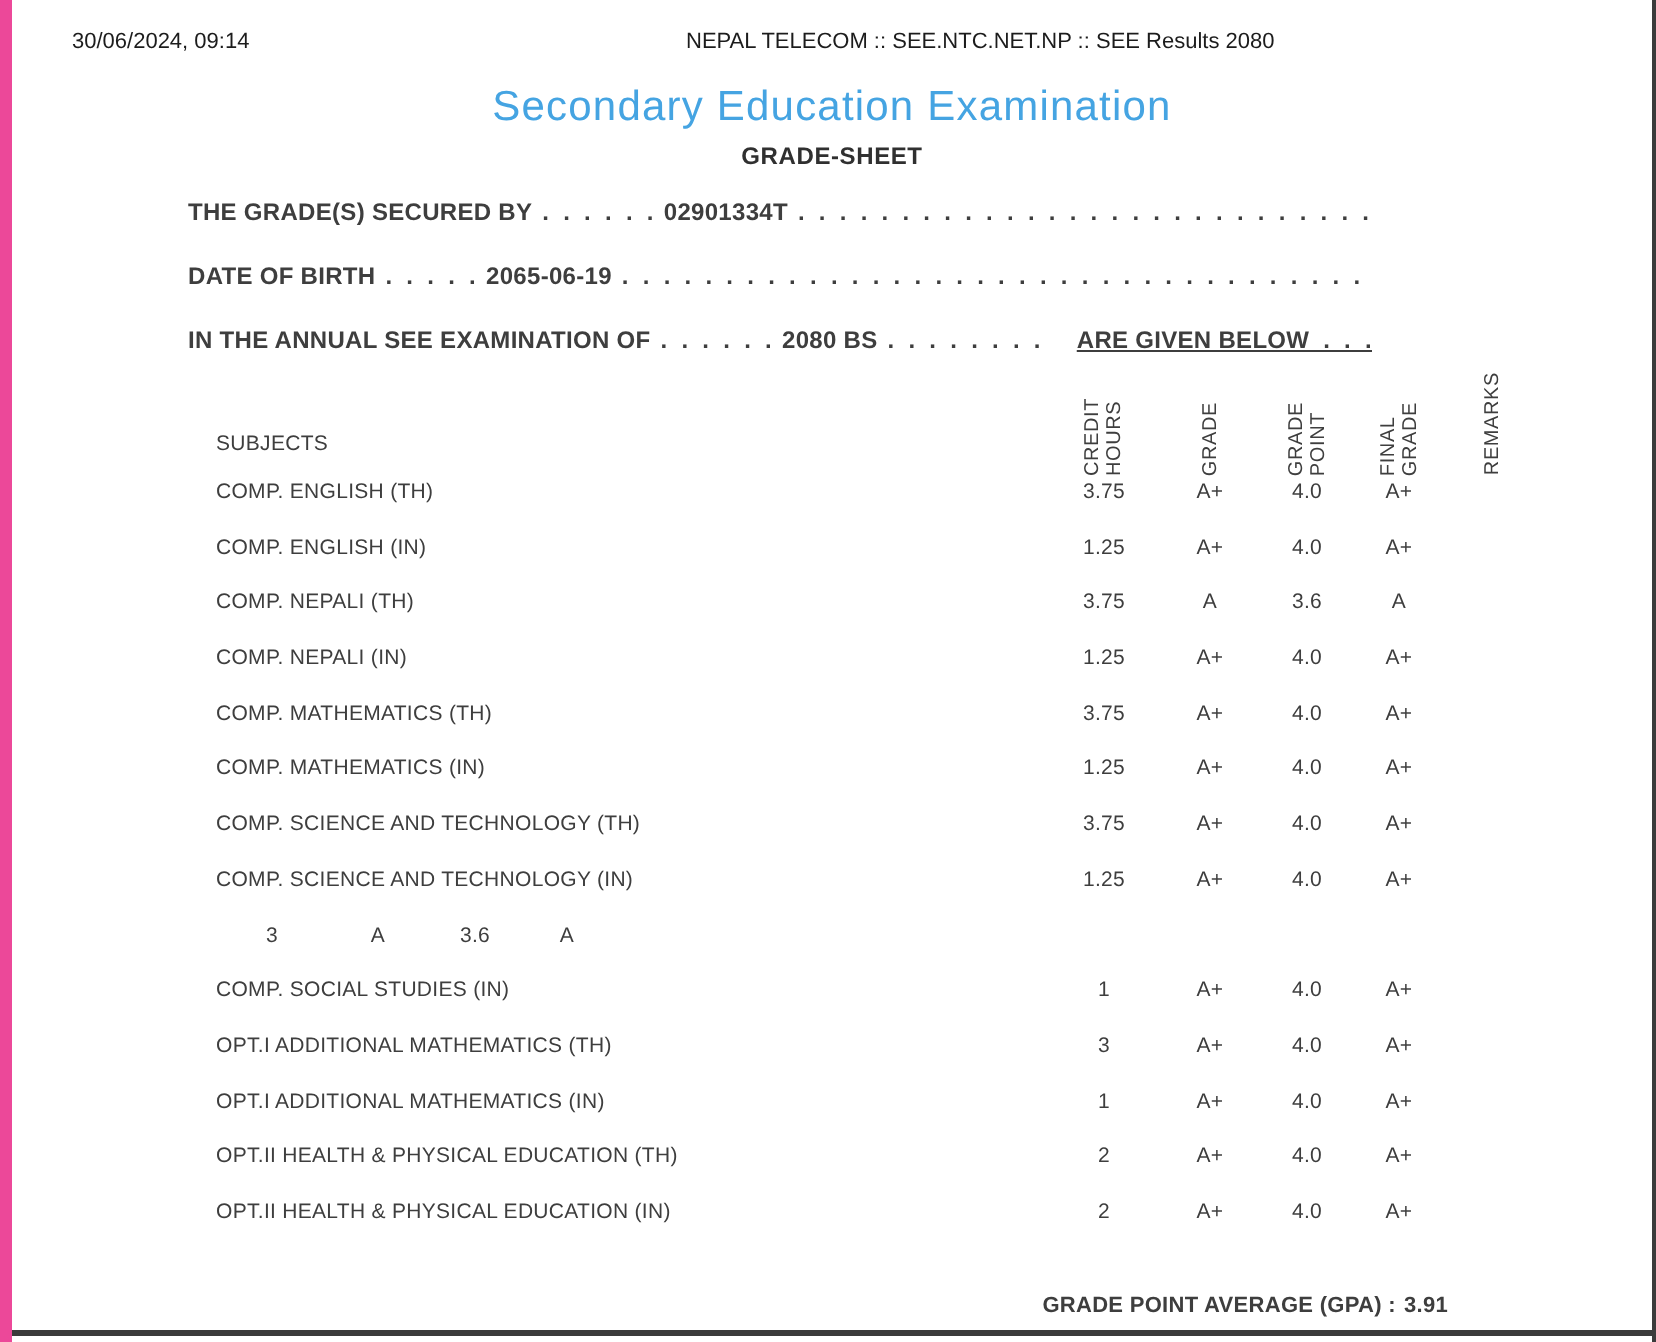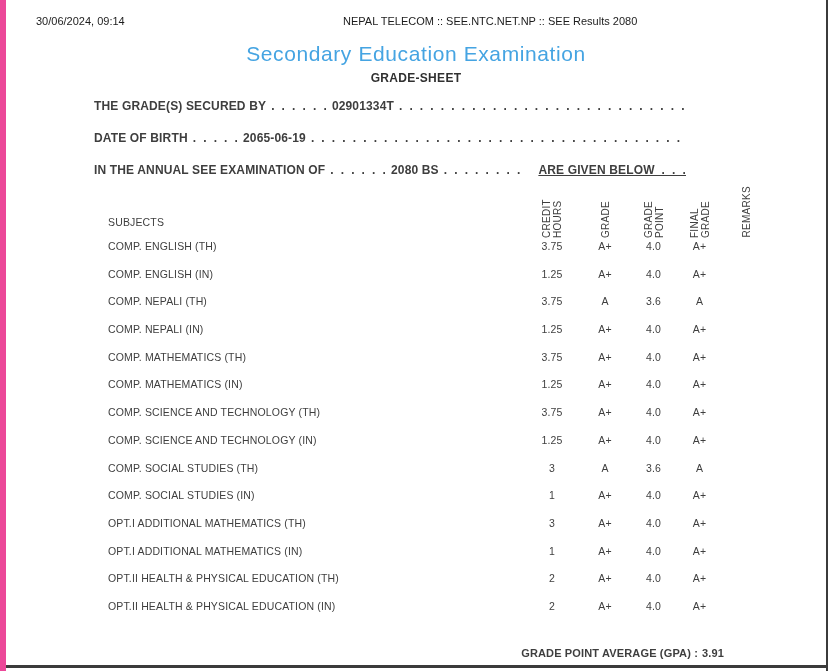--- a/index.html
+++ b/index.html
@@ -177,21 +177,20 @@
     <div class="trow">
       <span class="c-subject">COMP. SCIENCE AND TECHNOLOGY (IN)</span>
       <span class="c1 cellc">1.25</span>
       <span class="c2 cellc">A+</span>
       <span class="c3 cellc">4.0</span>
       <span class="c4 cellc">A+</span>
       <span class="c5 cellc"></span>
     </div>
 
     <div class="trow">
-      <span class="c-subject">COMP. SOCIAL STUDIES (TH)</span>
       <span class="c1 cellc">3</span>
       <span class="c2 cellc">A</span>
       <span class="c3 cellc">3.6</span>
       <span class="c4 cellc">A</span>
       <span class="c5 cellc"></span>
     </div>
 
     <div class="trow">
       <span class="c-subject">COMP. SOCIAL STUDIES (IN)</span>
       <span class="c1 cellc">1</span>

